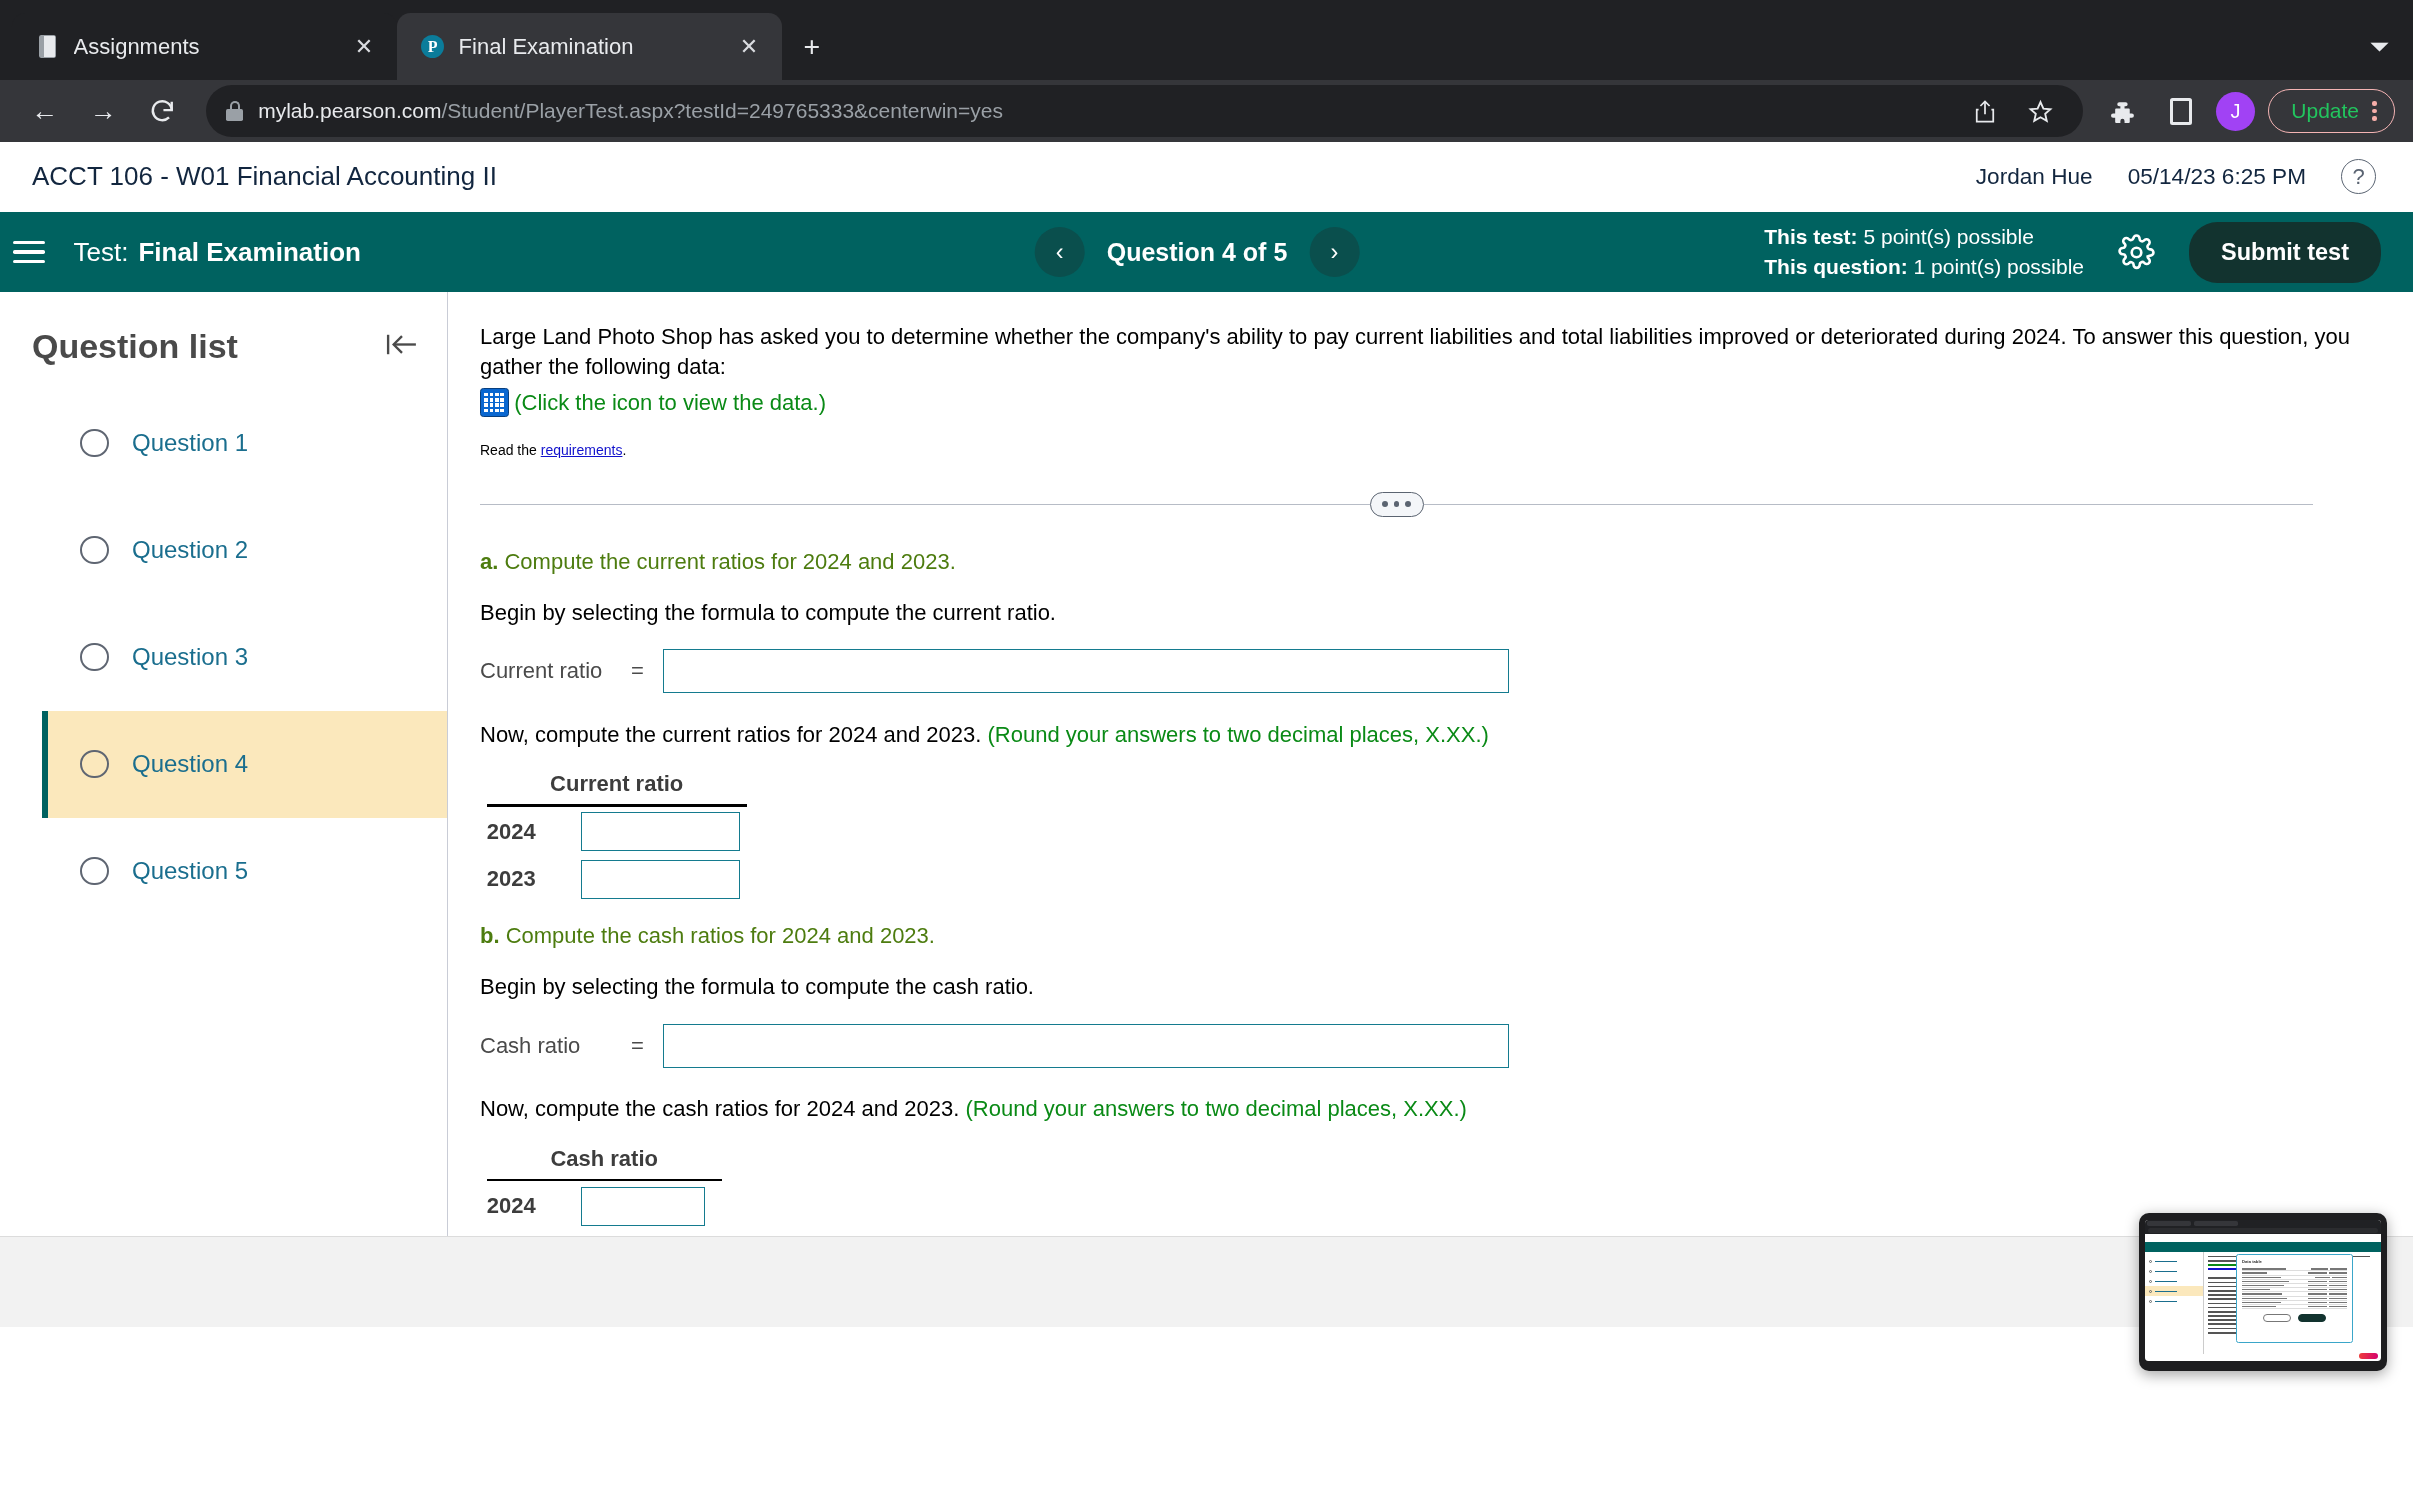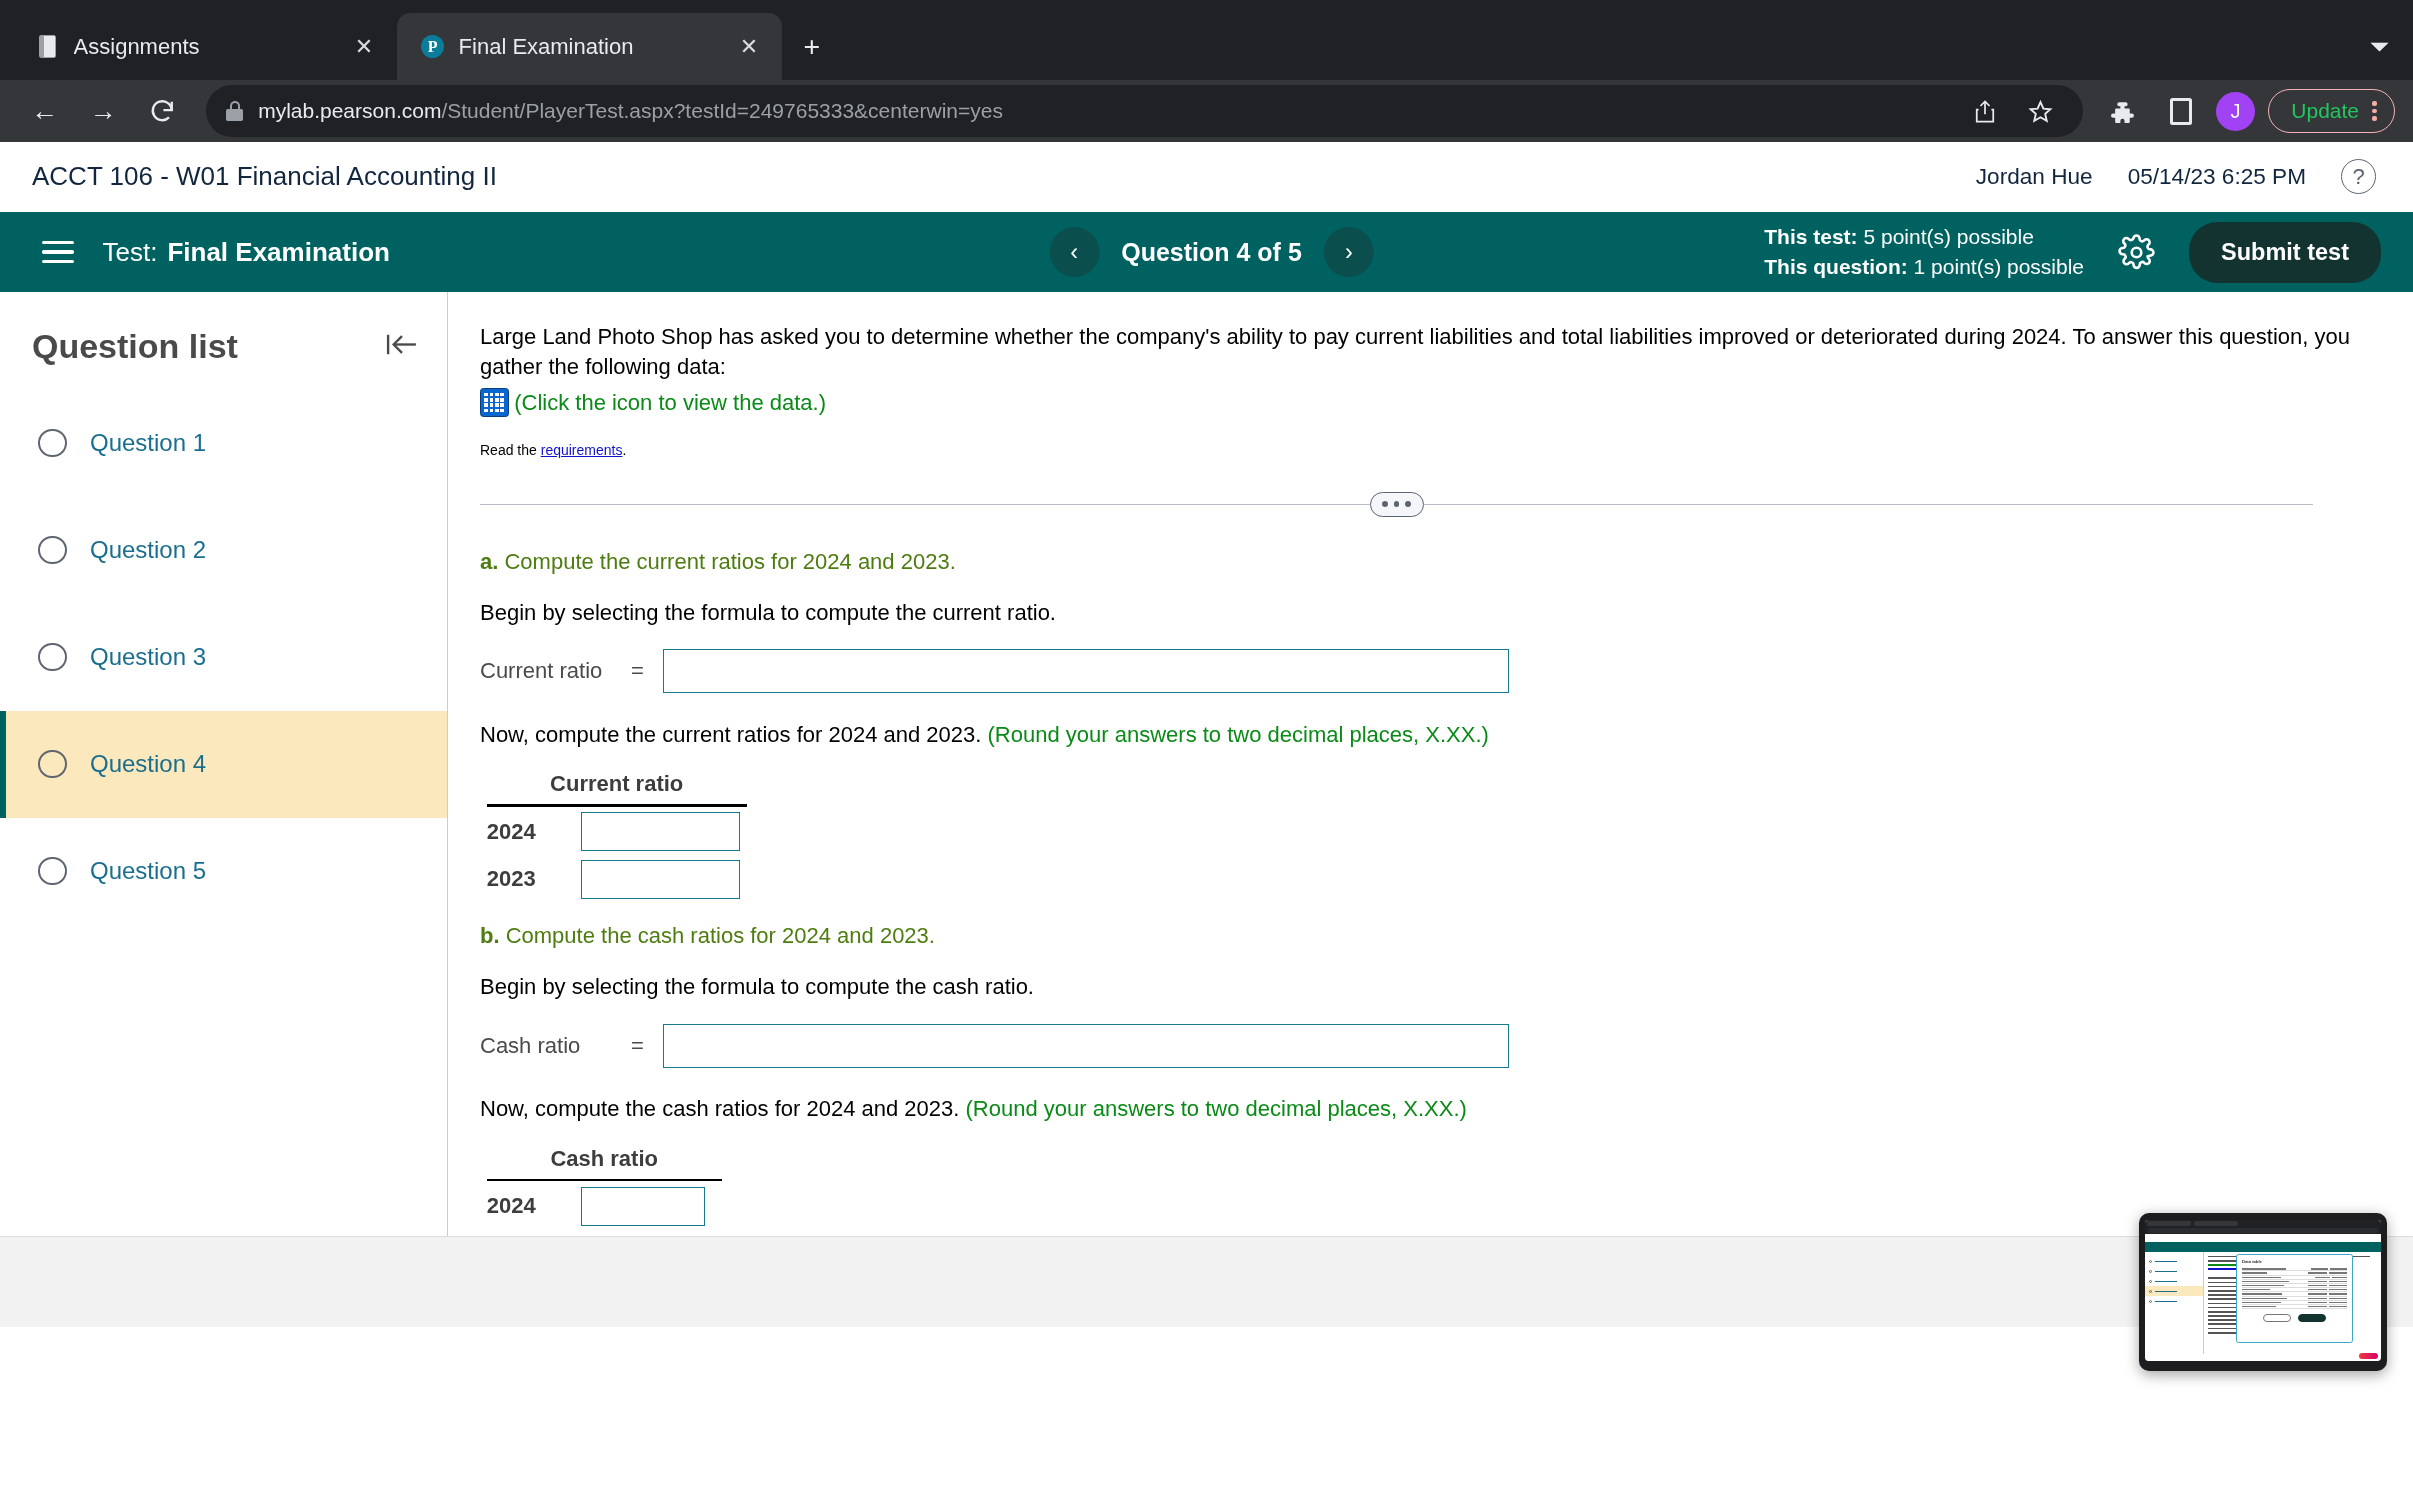--- a/index.html
+++ b/index.html
@@ -164,21 +164,21 @@
     display: flex; align-items: center; justify-content: center;
     font-size: 22px;
   }
 
   
   .test-bar {
     height: 80px;
     background: #006260;
     display: flex; align-items: center;
     color: #ffffff;
-    padding: 0 32px 0 42px;
+    padding: 0 32px 0 13px;
   }
   .hamburger { display: flex; flex-direction: column; gap: 5.9px; width: 32px; }
   .hamburger i { display: block; height: 3.4px; background: #fff; border-radius: 1.7px; }
   .test-label { font-size: 26px; margin-left: 28.5px; font-weight: 400; }
   .test-name { font-size: 26px; font-weight: bold; margin-left: 10px; }
   .q-nav {
     position: absolute; left: 50%; transform: translateX(-50%);
     display: flex; align-items: center; gap: 22px;
   }
   .test-bar-inner {
@@ -220,20 +220,21 @@
   .sidebar-title { font-size: 34px; color: #4a4a4a; font-weight: bold; }
   .collapse-icon { margin-left: auto; color: #4a4a4a; font-size: 30px; }
   .q-list { margin-top: 23.5px; }
   .q-item {
     height: 107px;
     display: flex; align-items: center;
     padding-left: 32px;
     gap: 23.5px;
     border-left: 6.7px solid transparent;
     background: #fff;
+    margin-left: 42px;
   }
   .q-item.active { background: #fbe8bc; border-left-color: #006260; }
   .q-radio {
     width: 28.5px; height: 28.5px; border-radius: 50%;
     border: 2.5px solid #5f6672; flex: 0 0 auto;
   }
   .q-label { font-size: 24px; color: #1a6e8e; }
 
   .content {
     flex: 1 1 auto;

